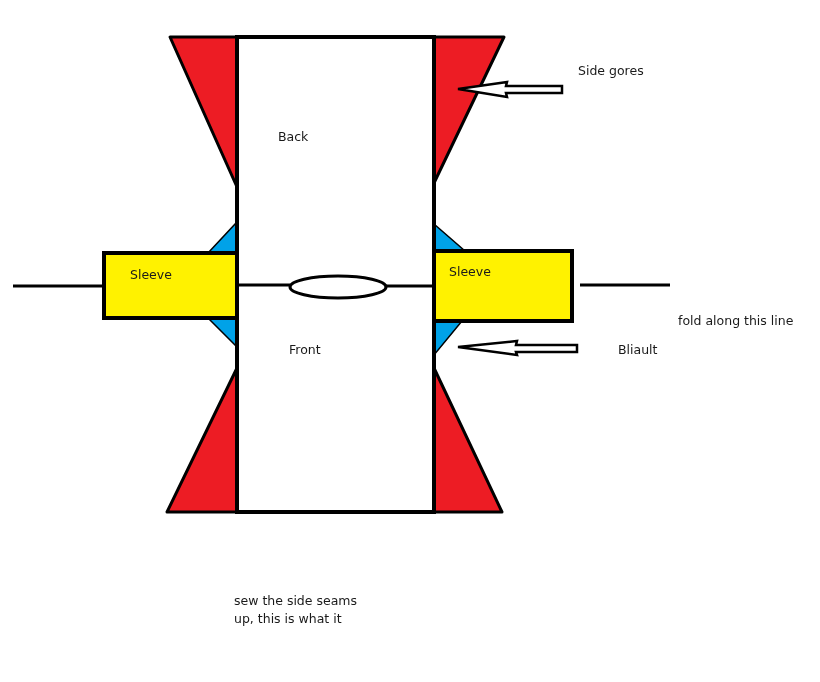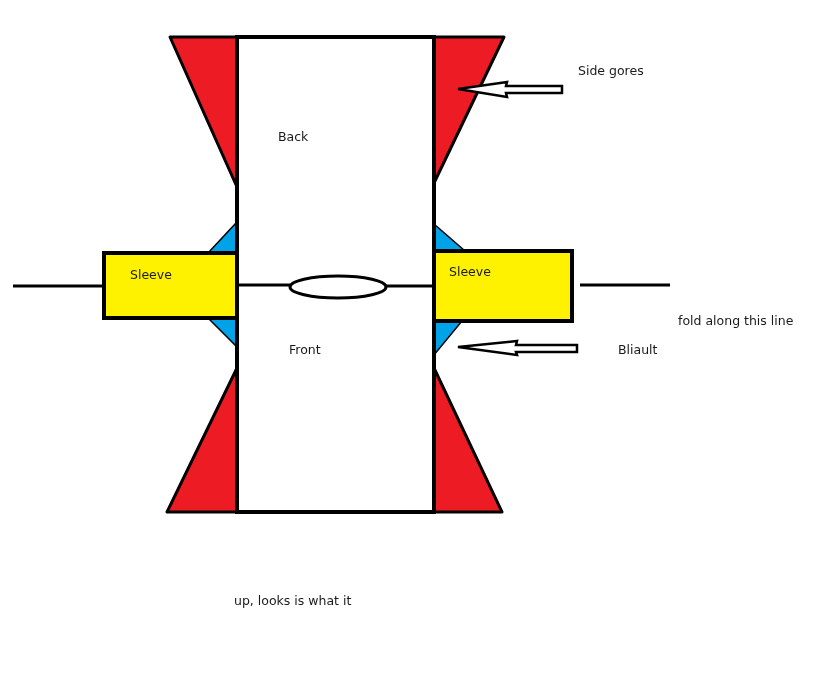--- a/index.html
+++ b/index.html
@@ -43,14 +43,15 @@
 
 <div class="lbl" style="left:270px; top:129px;margin-left:8px;">Back</div>
 <div class="lbl" style="left:289px; top:342px;">Front</div>
 <div class="lbl" style="left:130px; top:267px;">Sleeve</div>
 <div class="lbl" style="left:449px; top:264px;">Sleeve</div>
 <div class="lbl" style="left:578px; top:63px;">Side gores</div>
 <div class="lbl" style="left:678px; top:273px;margin-top:40px;">fold along this line</div>
 <div class="lbl" style="left:618px; top:342px;">Bliault</div>
 
 <div class="caption">
-  <div>up, looks is what it</div>
+  <div>sew the side seams</div>
+  <div>up, this is what it</div>
 </div>
 
 </body></html>

